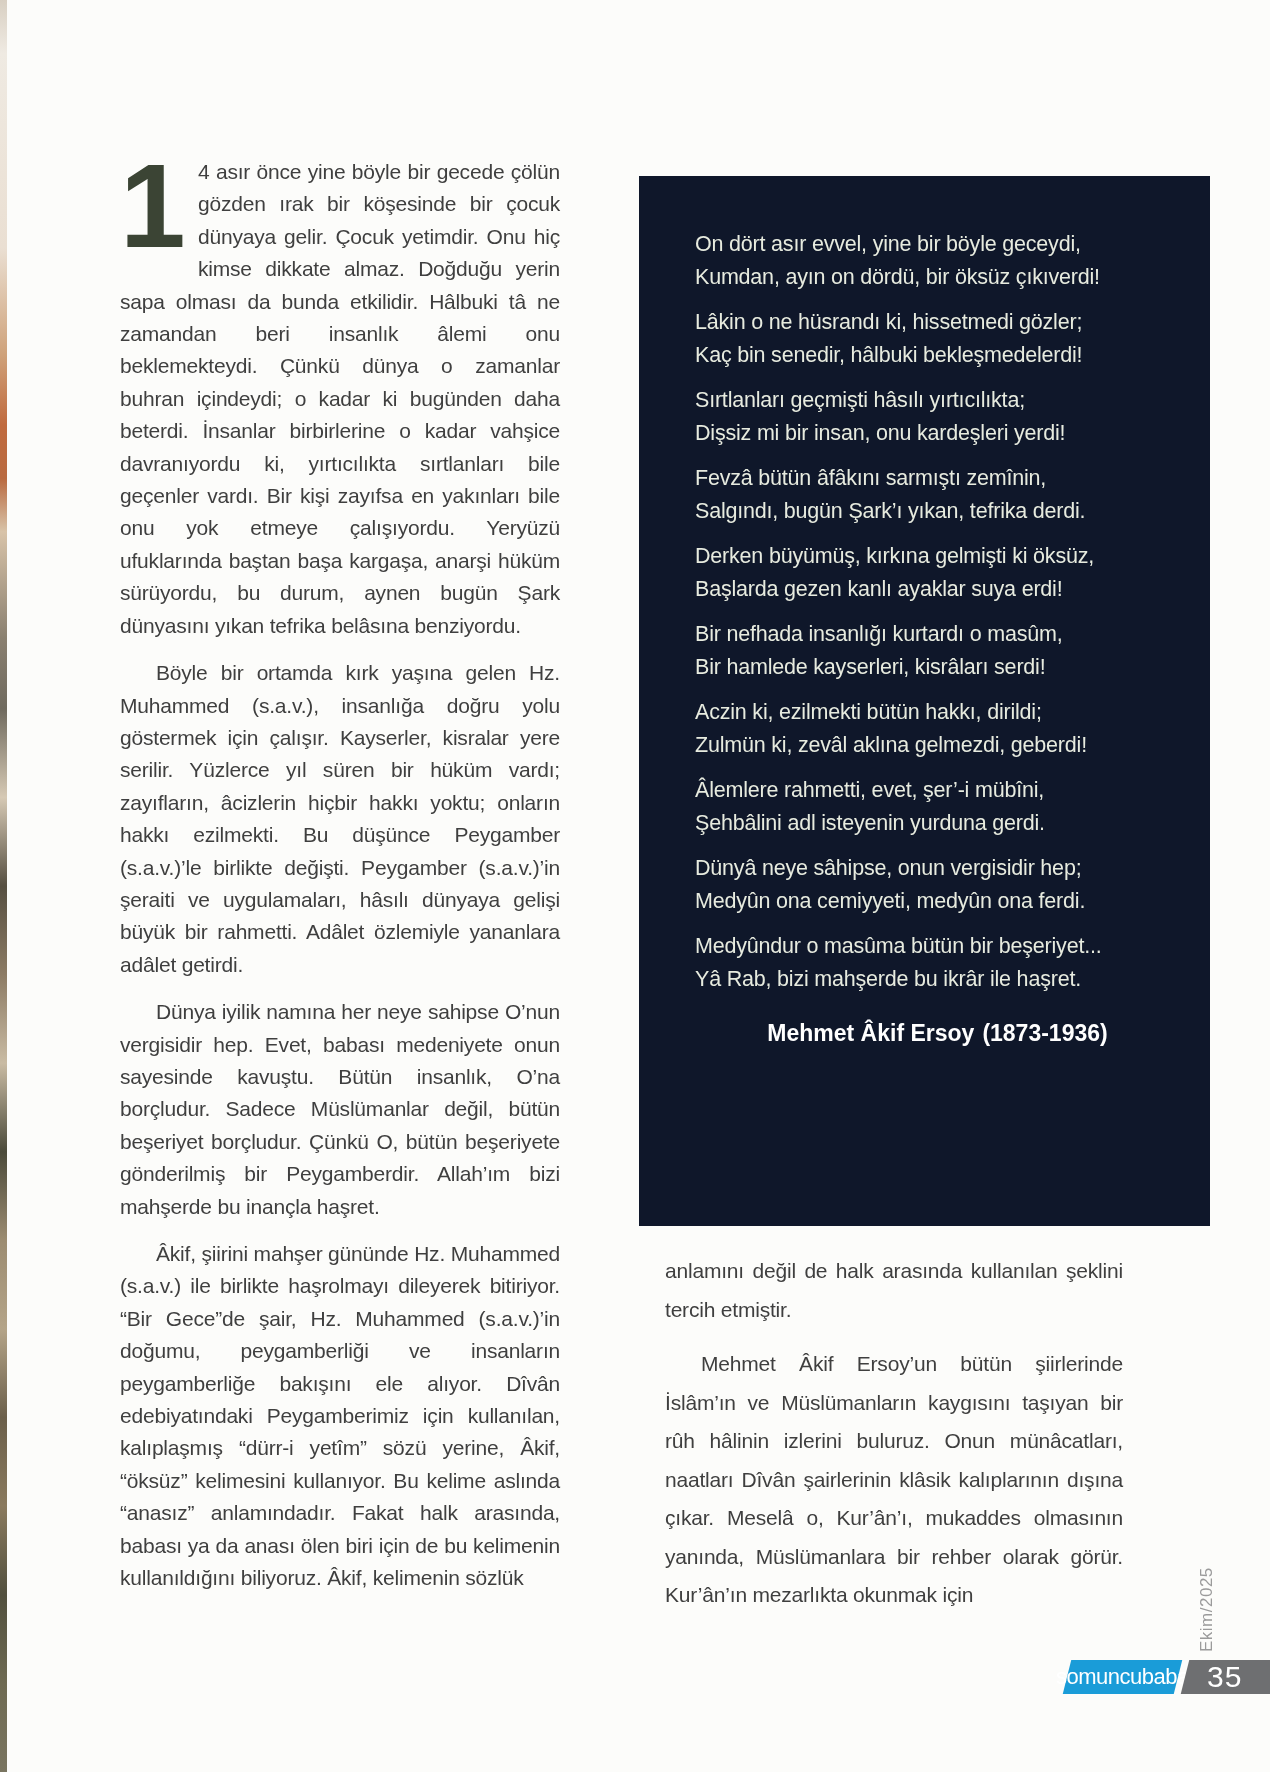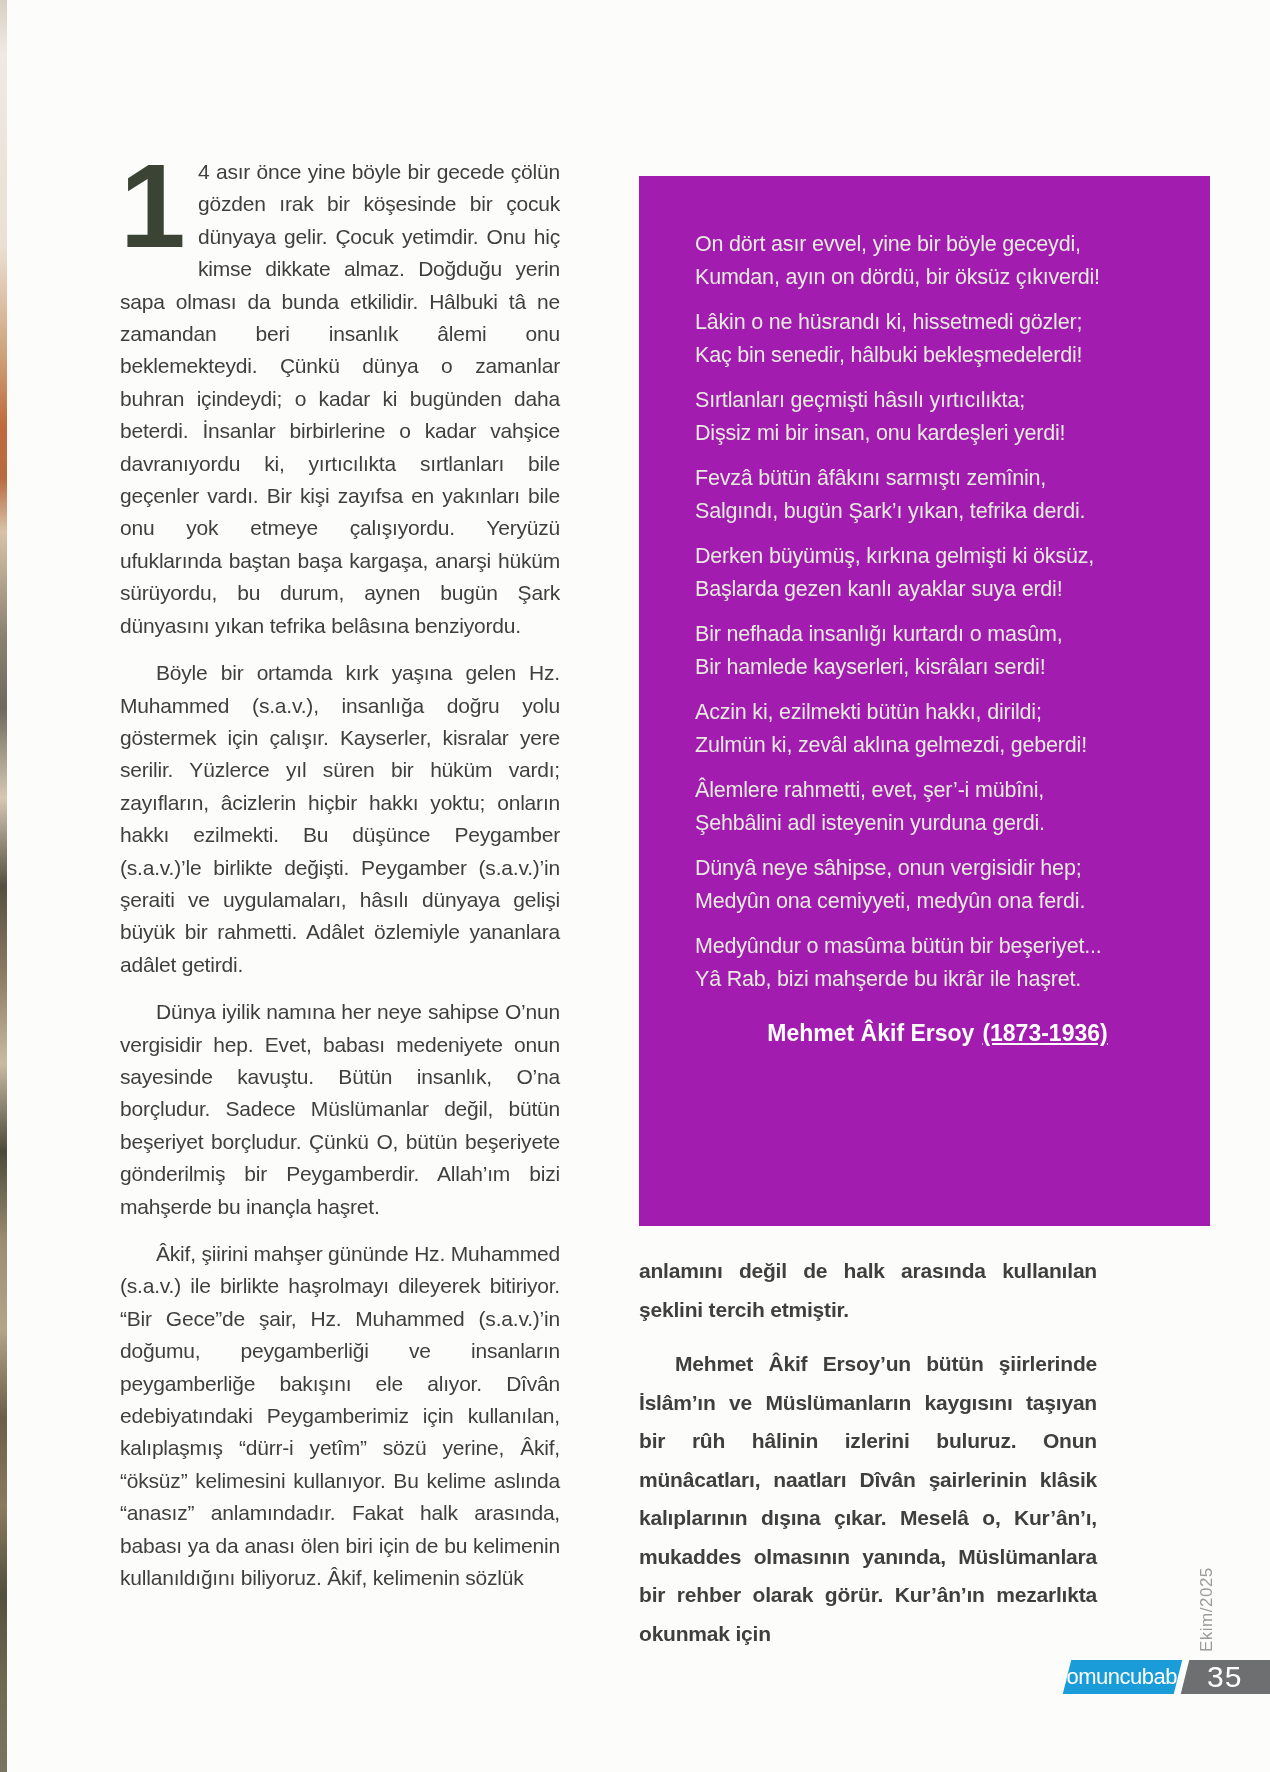--- a/index.html
+++ b/index.html
@@ -22,32 +22,32 @@
   }
   .col-left p{margin:0 0 15px 0;}
   .para.indent{text-indent:36px;}
   .dropcap{
     float:left;width:64px;height:94px;margin:6px 14px 0 0;
     font-size:118px;line-height:88px;font-weight:700;color:#3b4434;
   }
   .poem-box{
     position:absolute;left:639px;top:176px;width:571px;height:1050px;
     box-sizing:border-box;padding:52px 30px 17px 56px;
-    background:#a21caf;color:#e7ebdf;
+    background:#0f172a;color:#e7ebdf;
     font-size:21.5px;font-weight:300;letter-spacing:-0.2px;
   }
   .couplet{white-space:pre;line-height:33px;margin-bottom:12px;}
   .poem-attrib{
     margin-top:24px;text-align:center;color:#ffffff;
     font-weight:700;font-size:23px;letter-spacing:0;
   }
-  .attrib-dates{margin-left:8px;text-decoration:underline;}
+  .attrib-dates{margin-left:8px;}
   .col-right{
-    position:absolute;left:639px;top:1252px;width:458px;
-    color:#3f3f3f;font-size:21px;font-weight:700;line-height:38.5px;
+    position:absolute;left:665px;top:1252px;width:458px;
+    color:#3f3f3f;font-size:21px;font-weight:400;line-height:38.5px;
     text-align:justify;letter-spacing:-0.2px;
   }
   .col-right p{margin:0 0 16px 0;}
   .issue-date{
     position:absolute;left:1196px;top:1568px;height:84px;width:22px;
     writing-mode:vertical-rl;transform:rotate(180deg);
     color:#9b9b9b;font-size:17px;font-weight:300;letter-spacing:0.5px;
     display:flex;align-items:center;
   }
   .badge{

